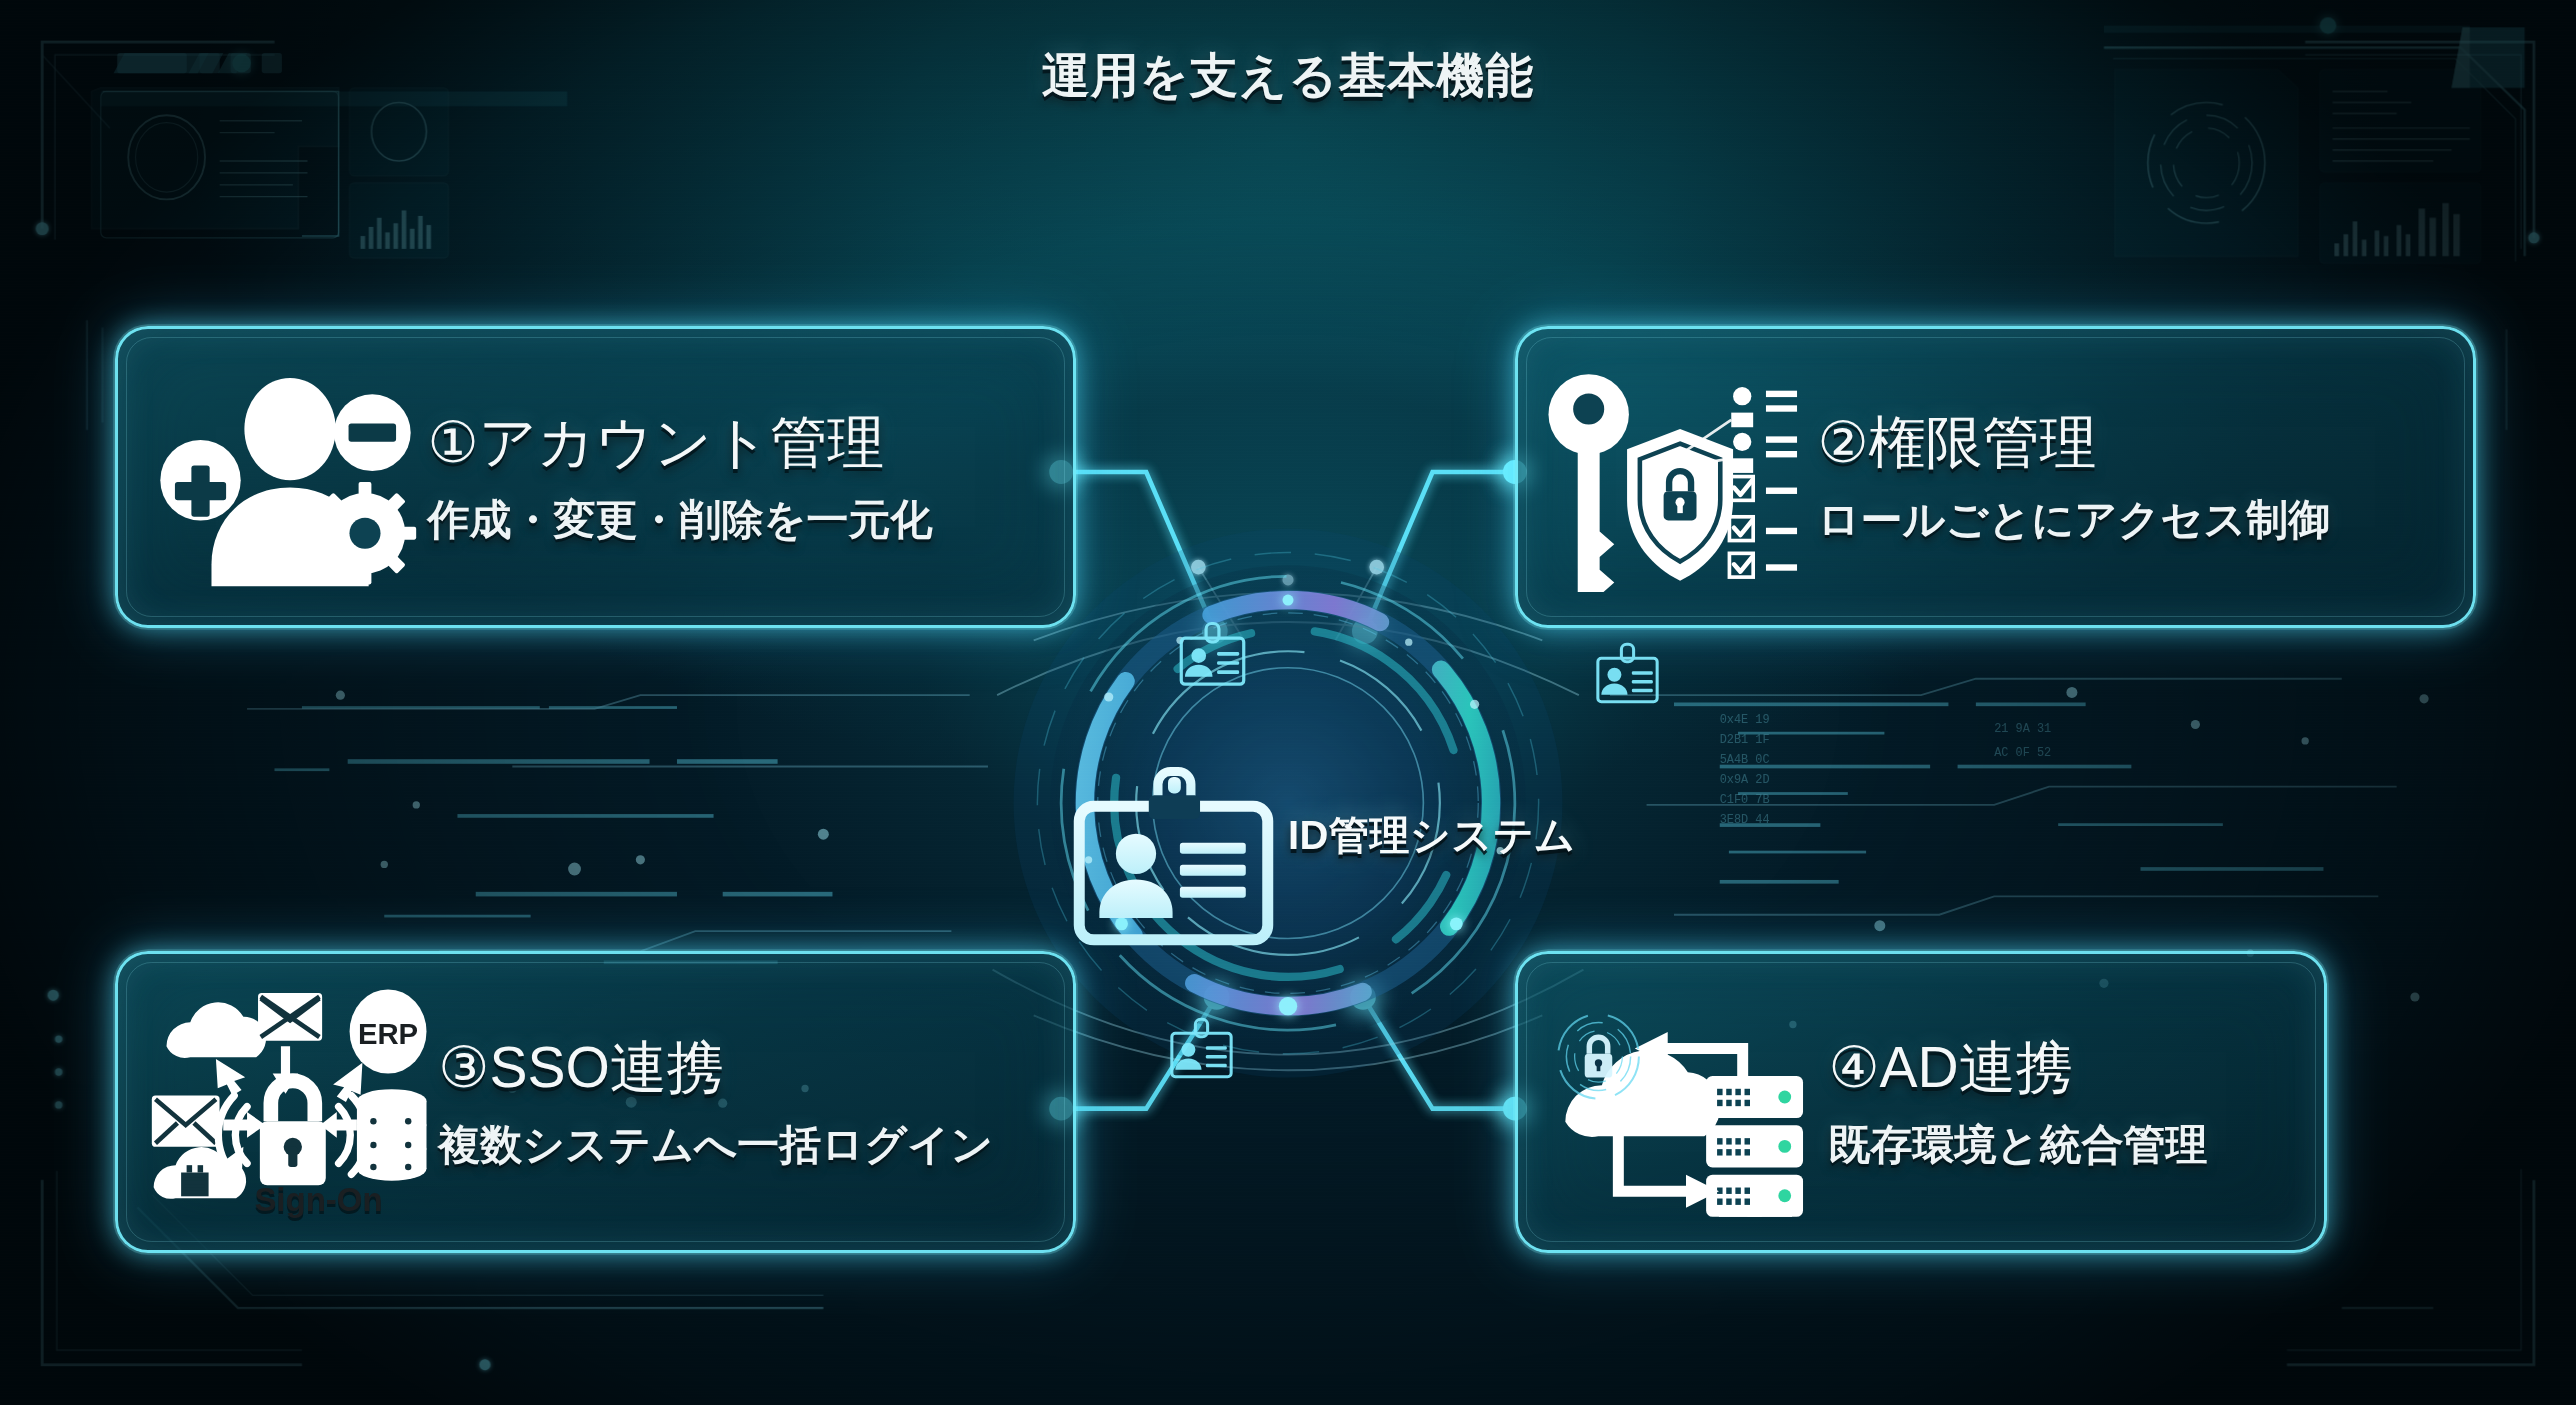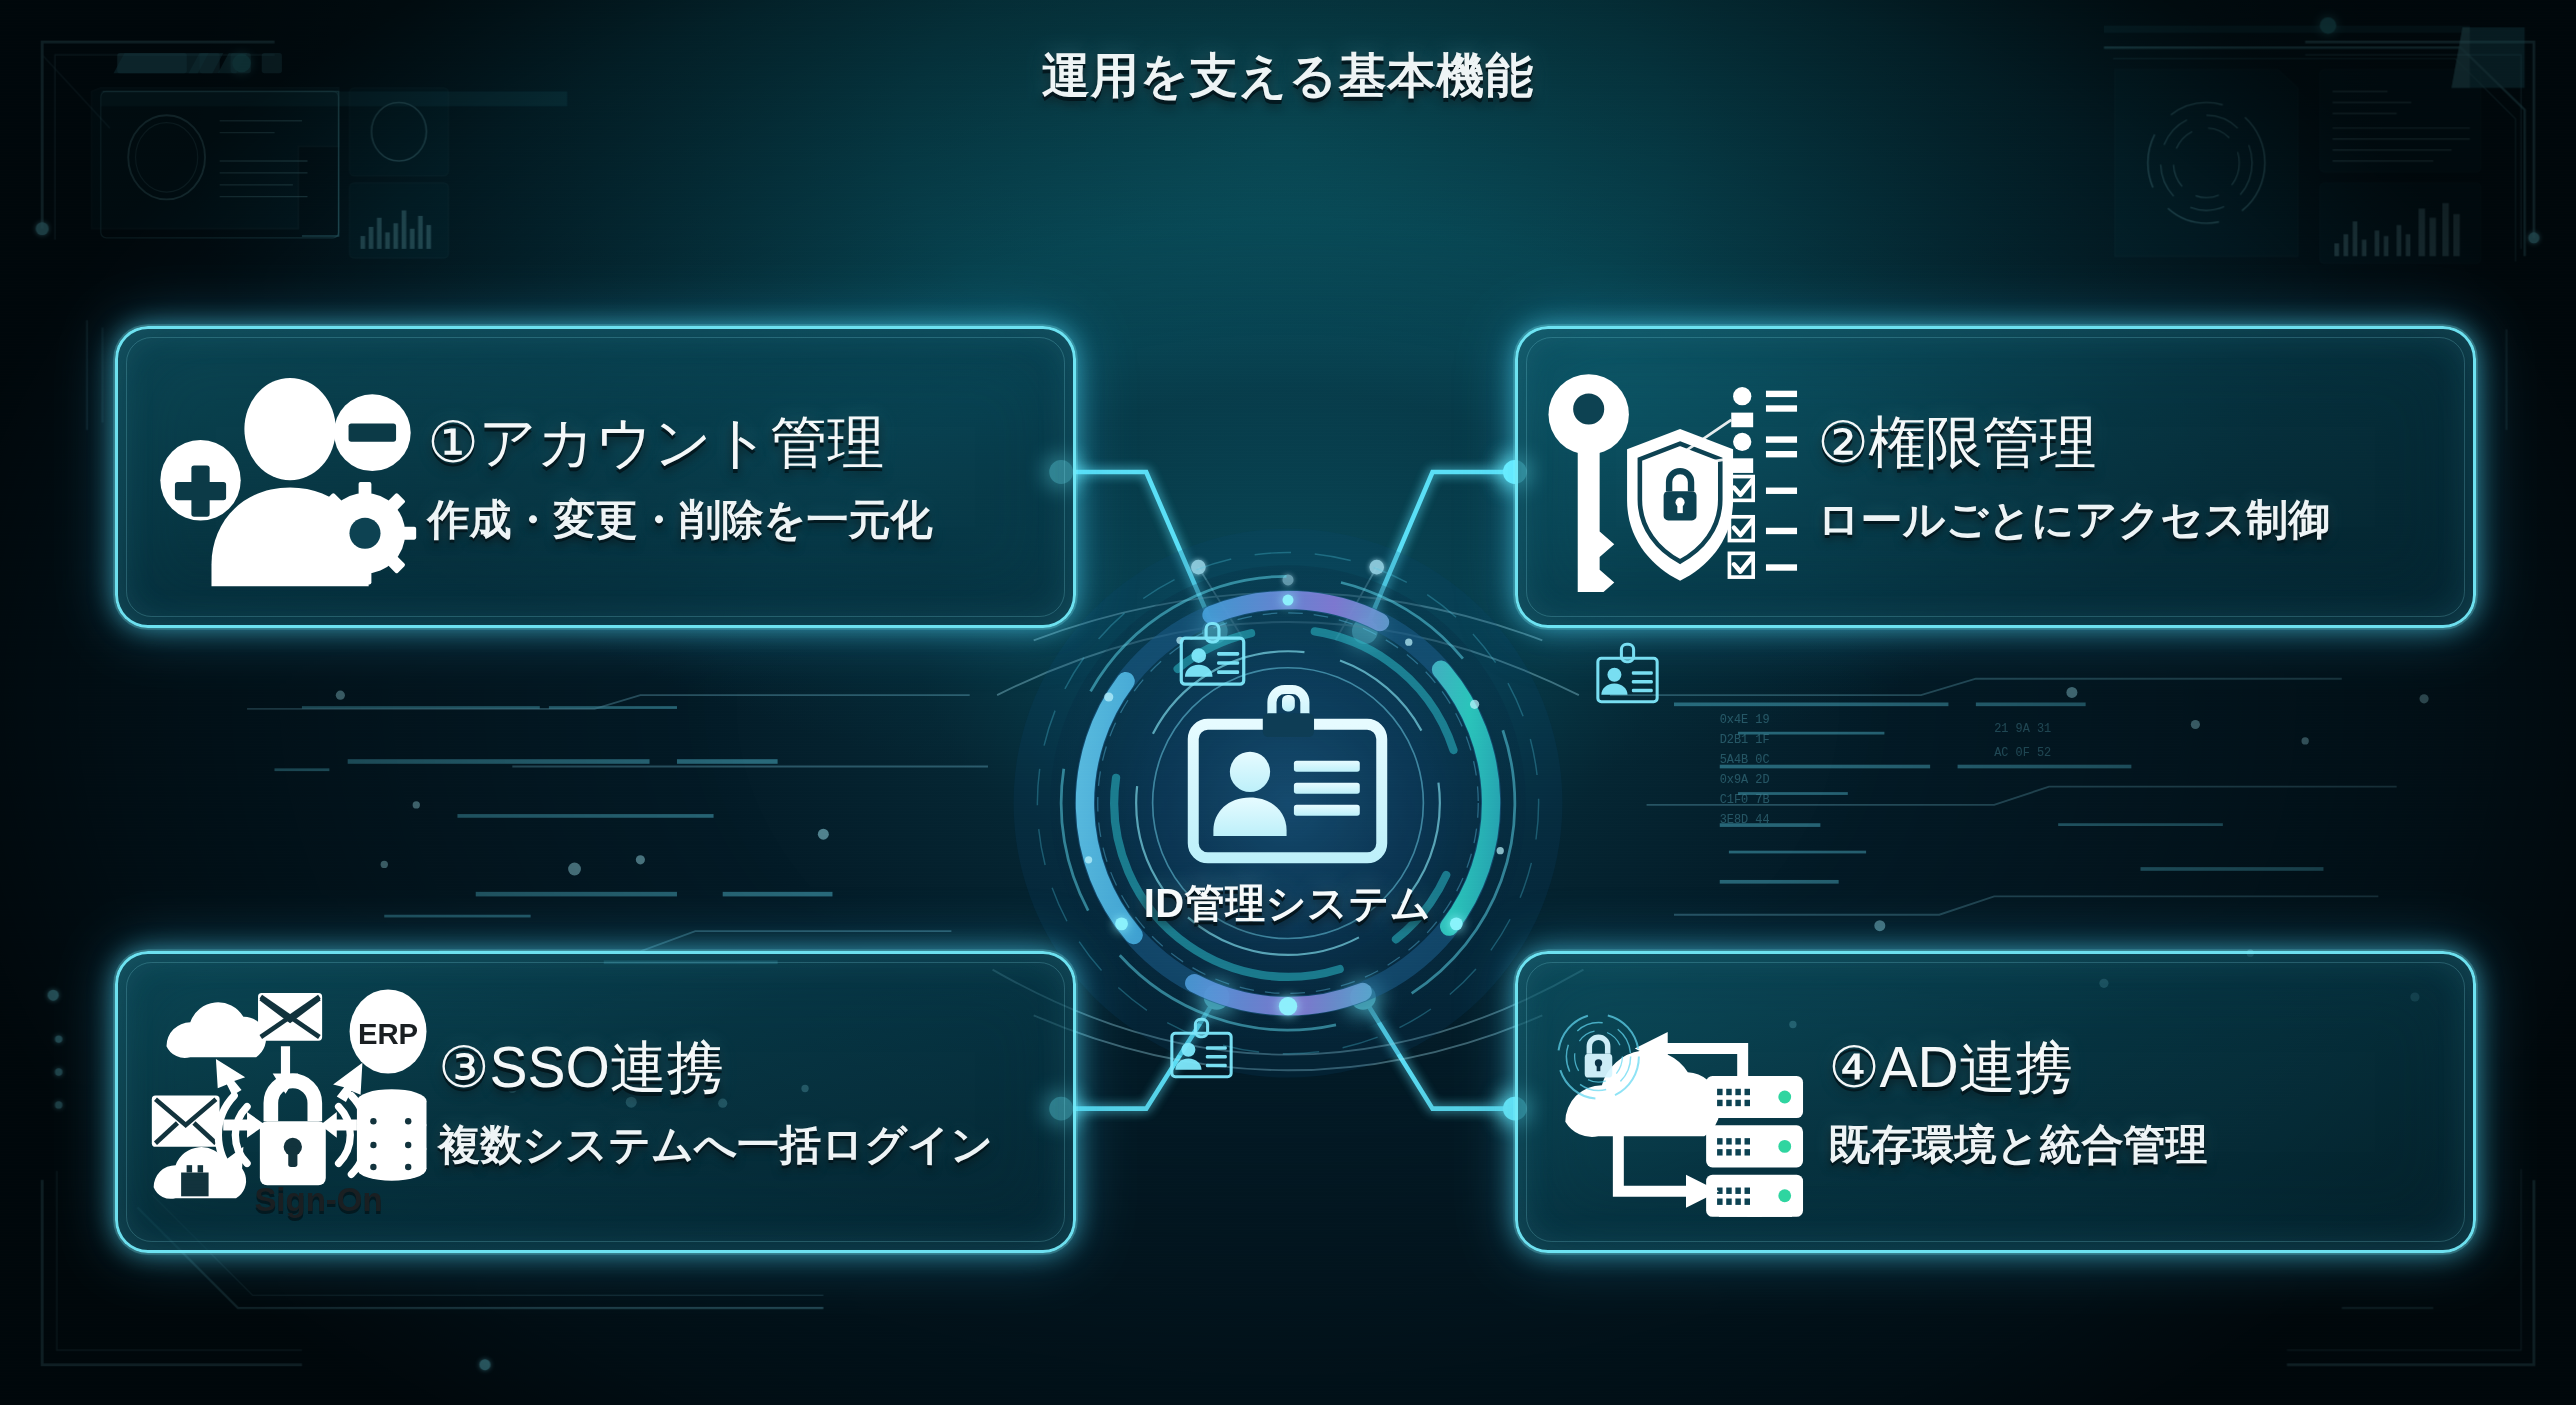--- a/index.html
+++ b/index.html
@@ -78,21 +78,21 @@
   }
   .card::after{
     content:""; position:absolute; inset:8.2px;
     border-radius:25.6px;
     border:1.4px solid rgba(150,245,255,0.20);
     pointer-events:none;
   }
   #card-1 { left:115px;  top:326px;  width:961px; height:302px; }
   #card-2 { left:1515px; top:326px;  width:961px; height:302px; }
   #card-3 { left:115px;  top:951px; width:961px; height:302px; }
-  #card-4 { left:1515px; top:951px; width:961px; height:302px; }
+  #card-4 { left:1515px; top:951px; width:812px; height:302px; }
 
   .card-icon { flex:0 0 auto; display:flex; align-items:center; justify-content:center; }
   #card-1 .card-icon { width:284px; margin-left:25.6px; }
   #card-2 .card-icon { width:274px; margin-left:20px; }
   #card-3 .card-icon { width:302px; margin-left:16.5px; }
   #card-4 .card-icon { width:274px; margin-left:31px; }
 
   .card-text { flex:1 1 auto; padding-right:18.3px; }
   .card-title {
     font-size:57px; font-weight:normal; color:#f4f8f9; line-height:1.16;
@@ -111,21 +111,21 @@
       0 0 16.5px rgba(160,240,255,0.18);
     white-space:nowrap;
   }
   #card-2 .card-title, #card-2 .card-desc,
   #card-4 .card-title, #card-4 .card-desc { padding-left:5.5px; }
   #card-3 .card-title, #card-3 .card-desc { padding-left:1.8px; }
 
   
   #hub {
     position:absolute; left:1059px; top:631px; width:457px; height:403px;
-    z-index:30; display:flex; flex-direction:column; align-items:center; justify-content:flex-start;
+    z-index:30; display:flex; flex-direction:row; align-items:center; justify-content:flex-start;
   }
   #hub-badge { margin-top:53px; }
   #hub-label {
     margin-top:5.5px;
     font-size:40px; font-weight:bold; color:#f6fafb; letter-spacing:0.5px;
     text-shadow:
       0 3.7px 0 rgba(3,18,24,0.85),
       0 4.6px 11px rgba(0,0,0,0.8),
       0 0 24px rgba(150,240,255,0.4);
     white-space:nowrap;

